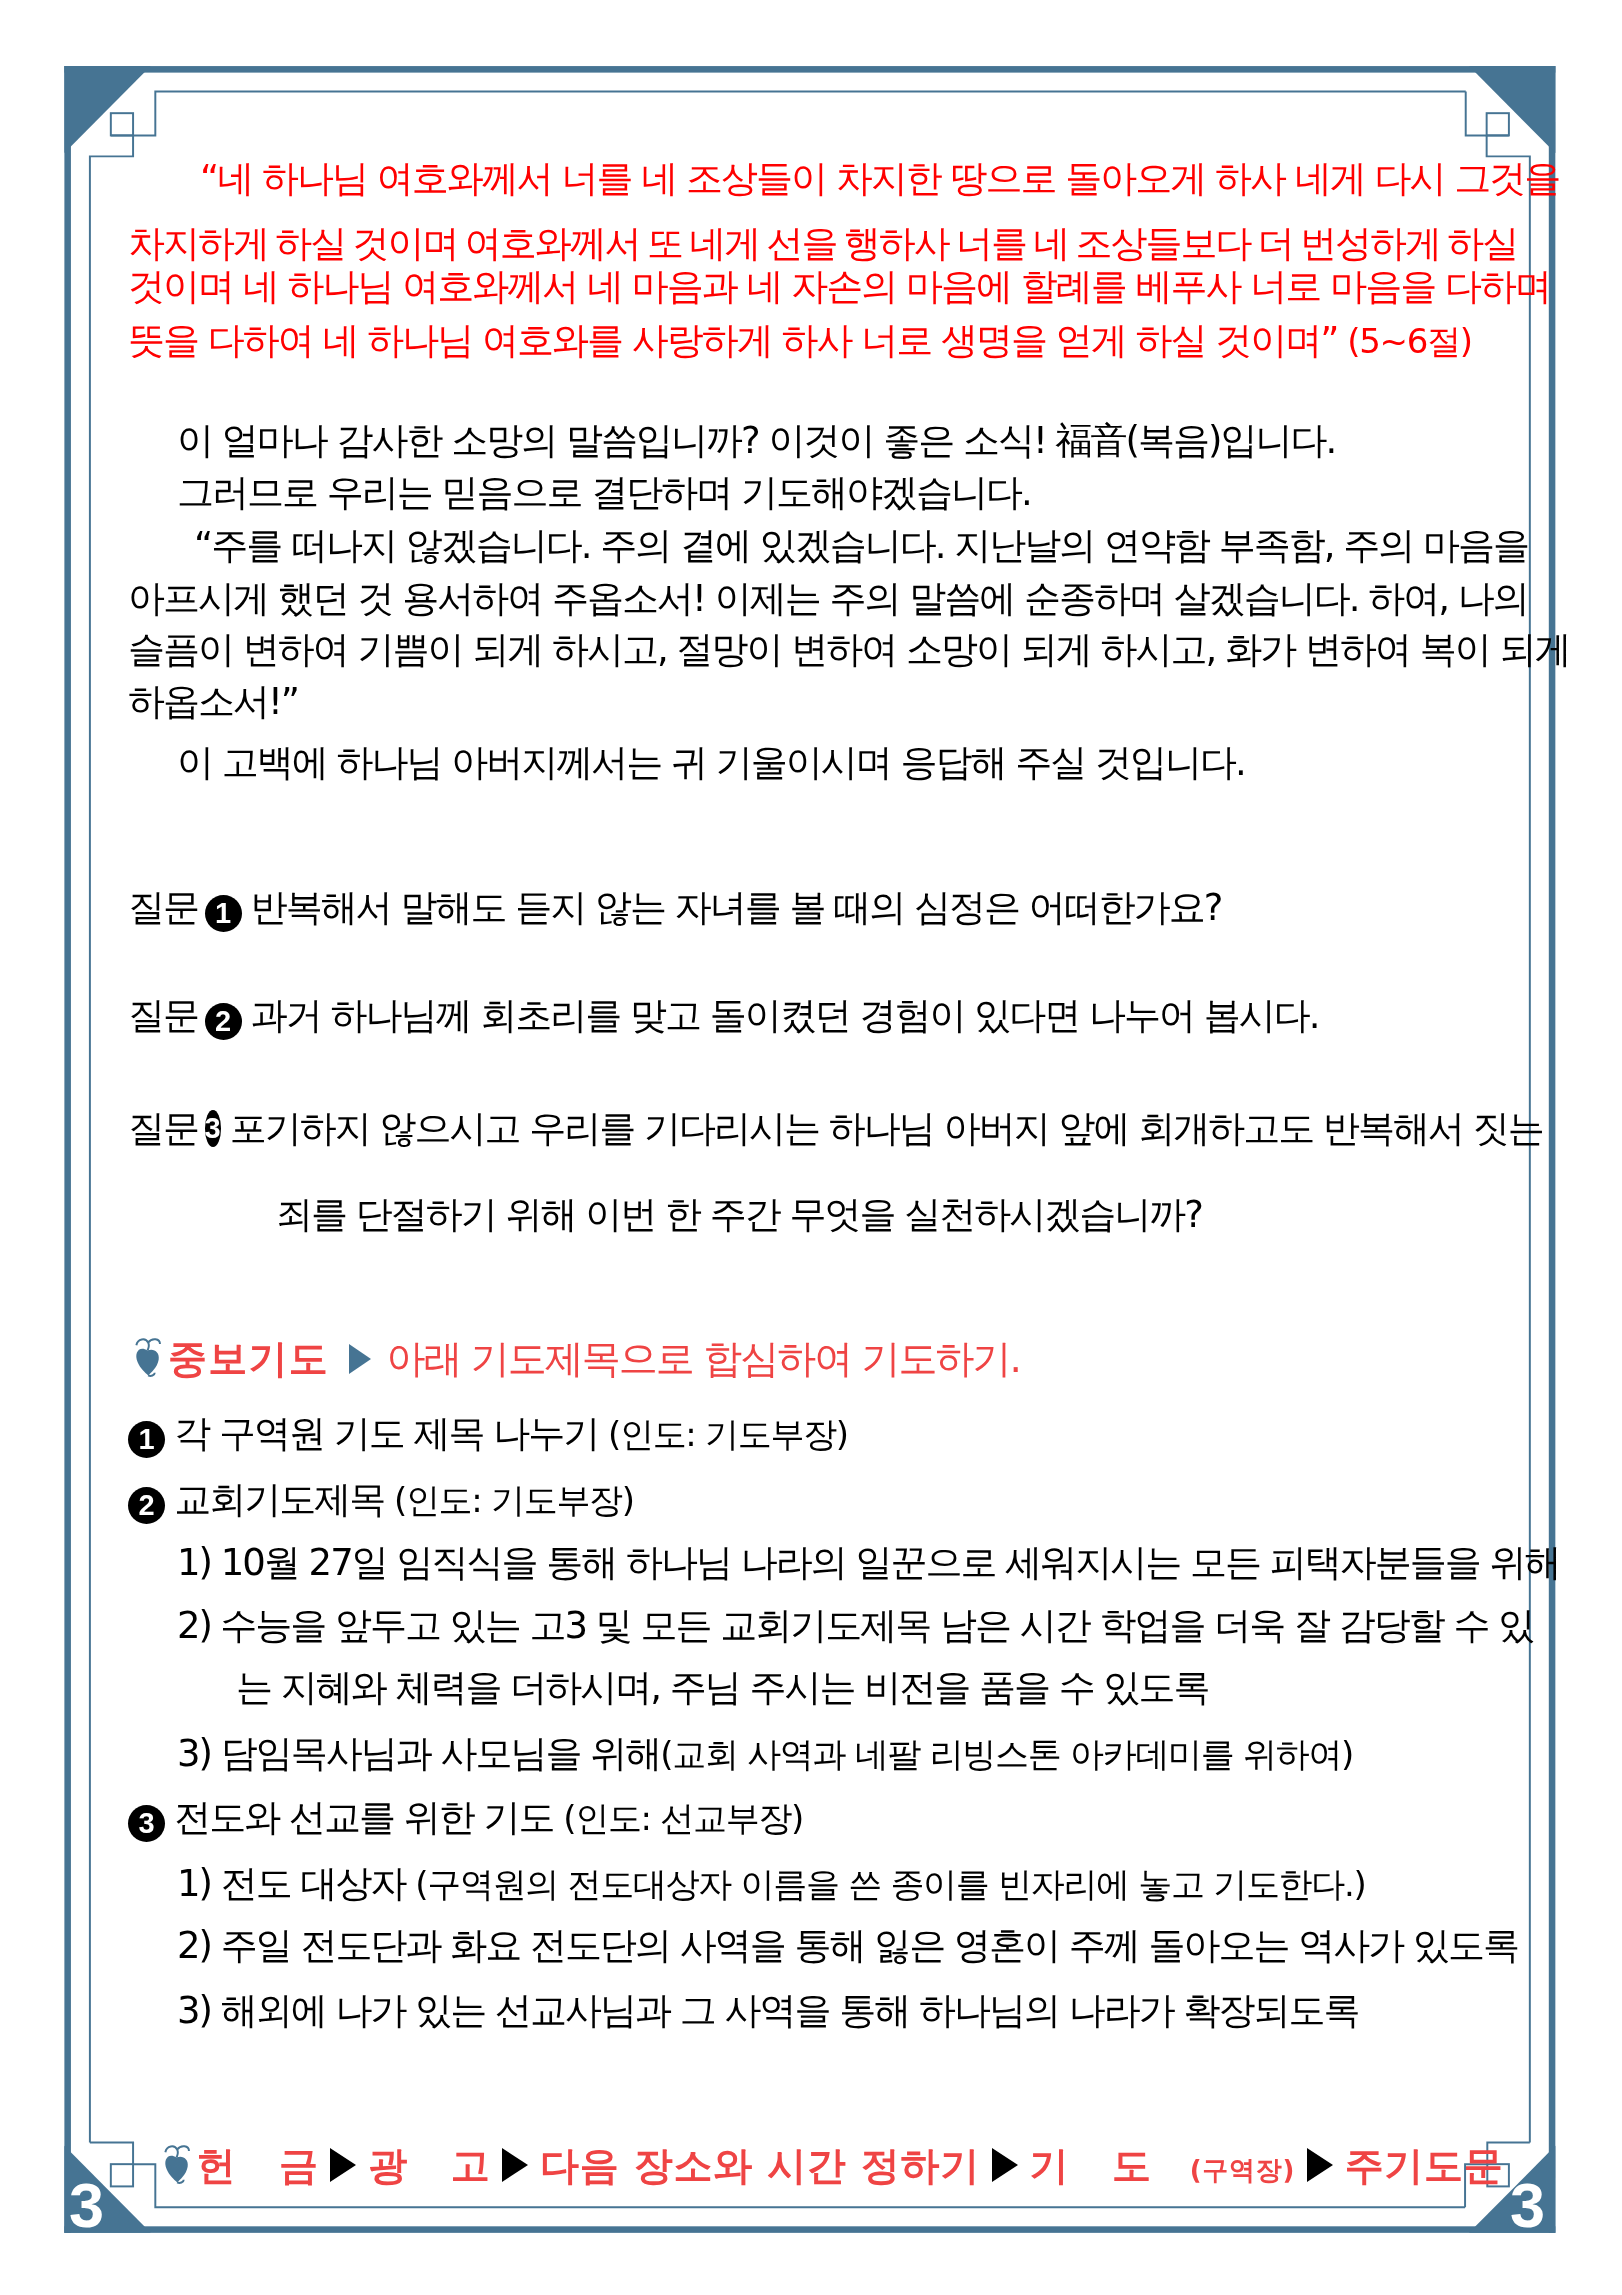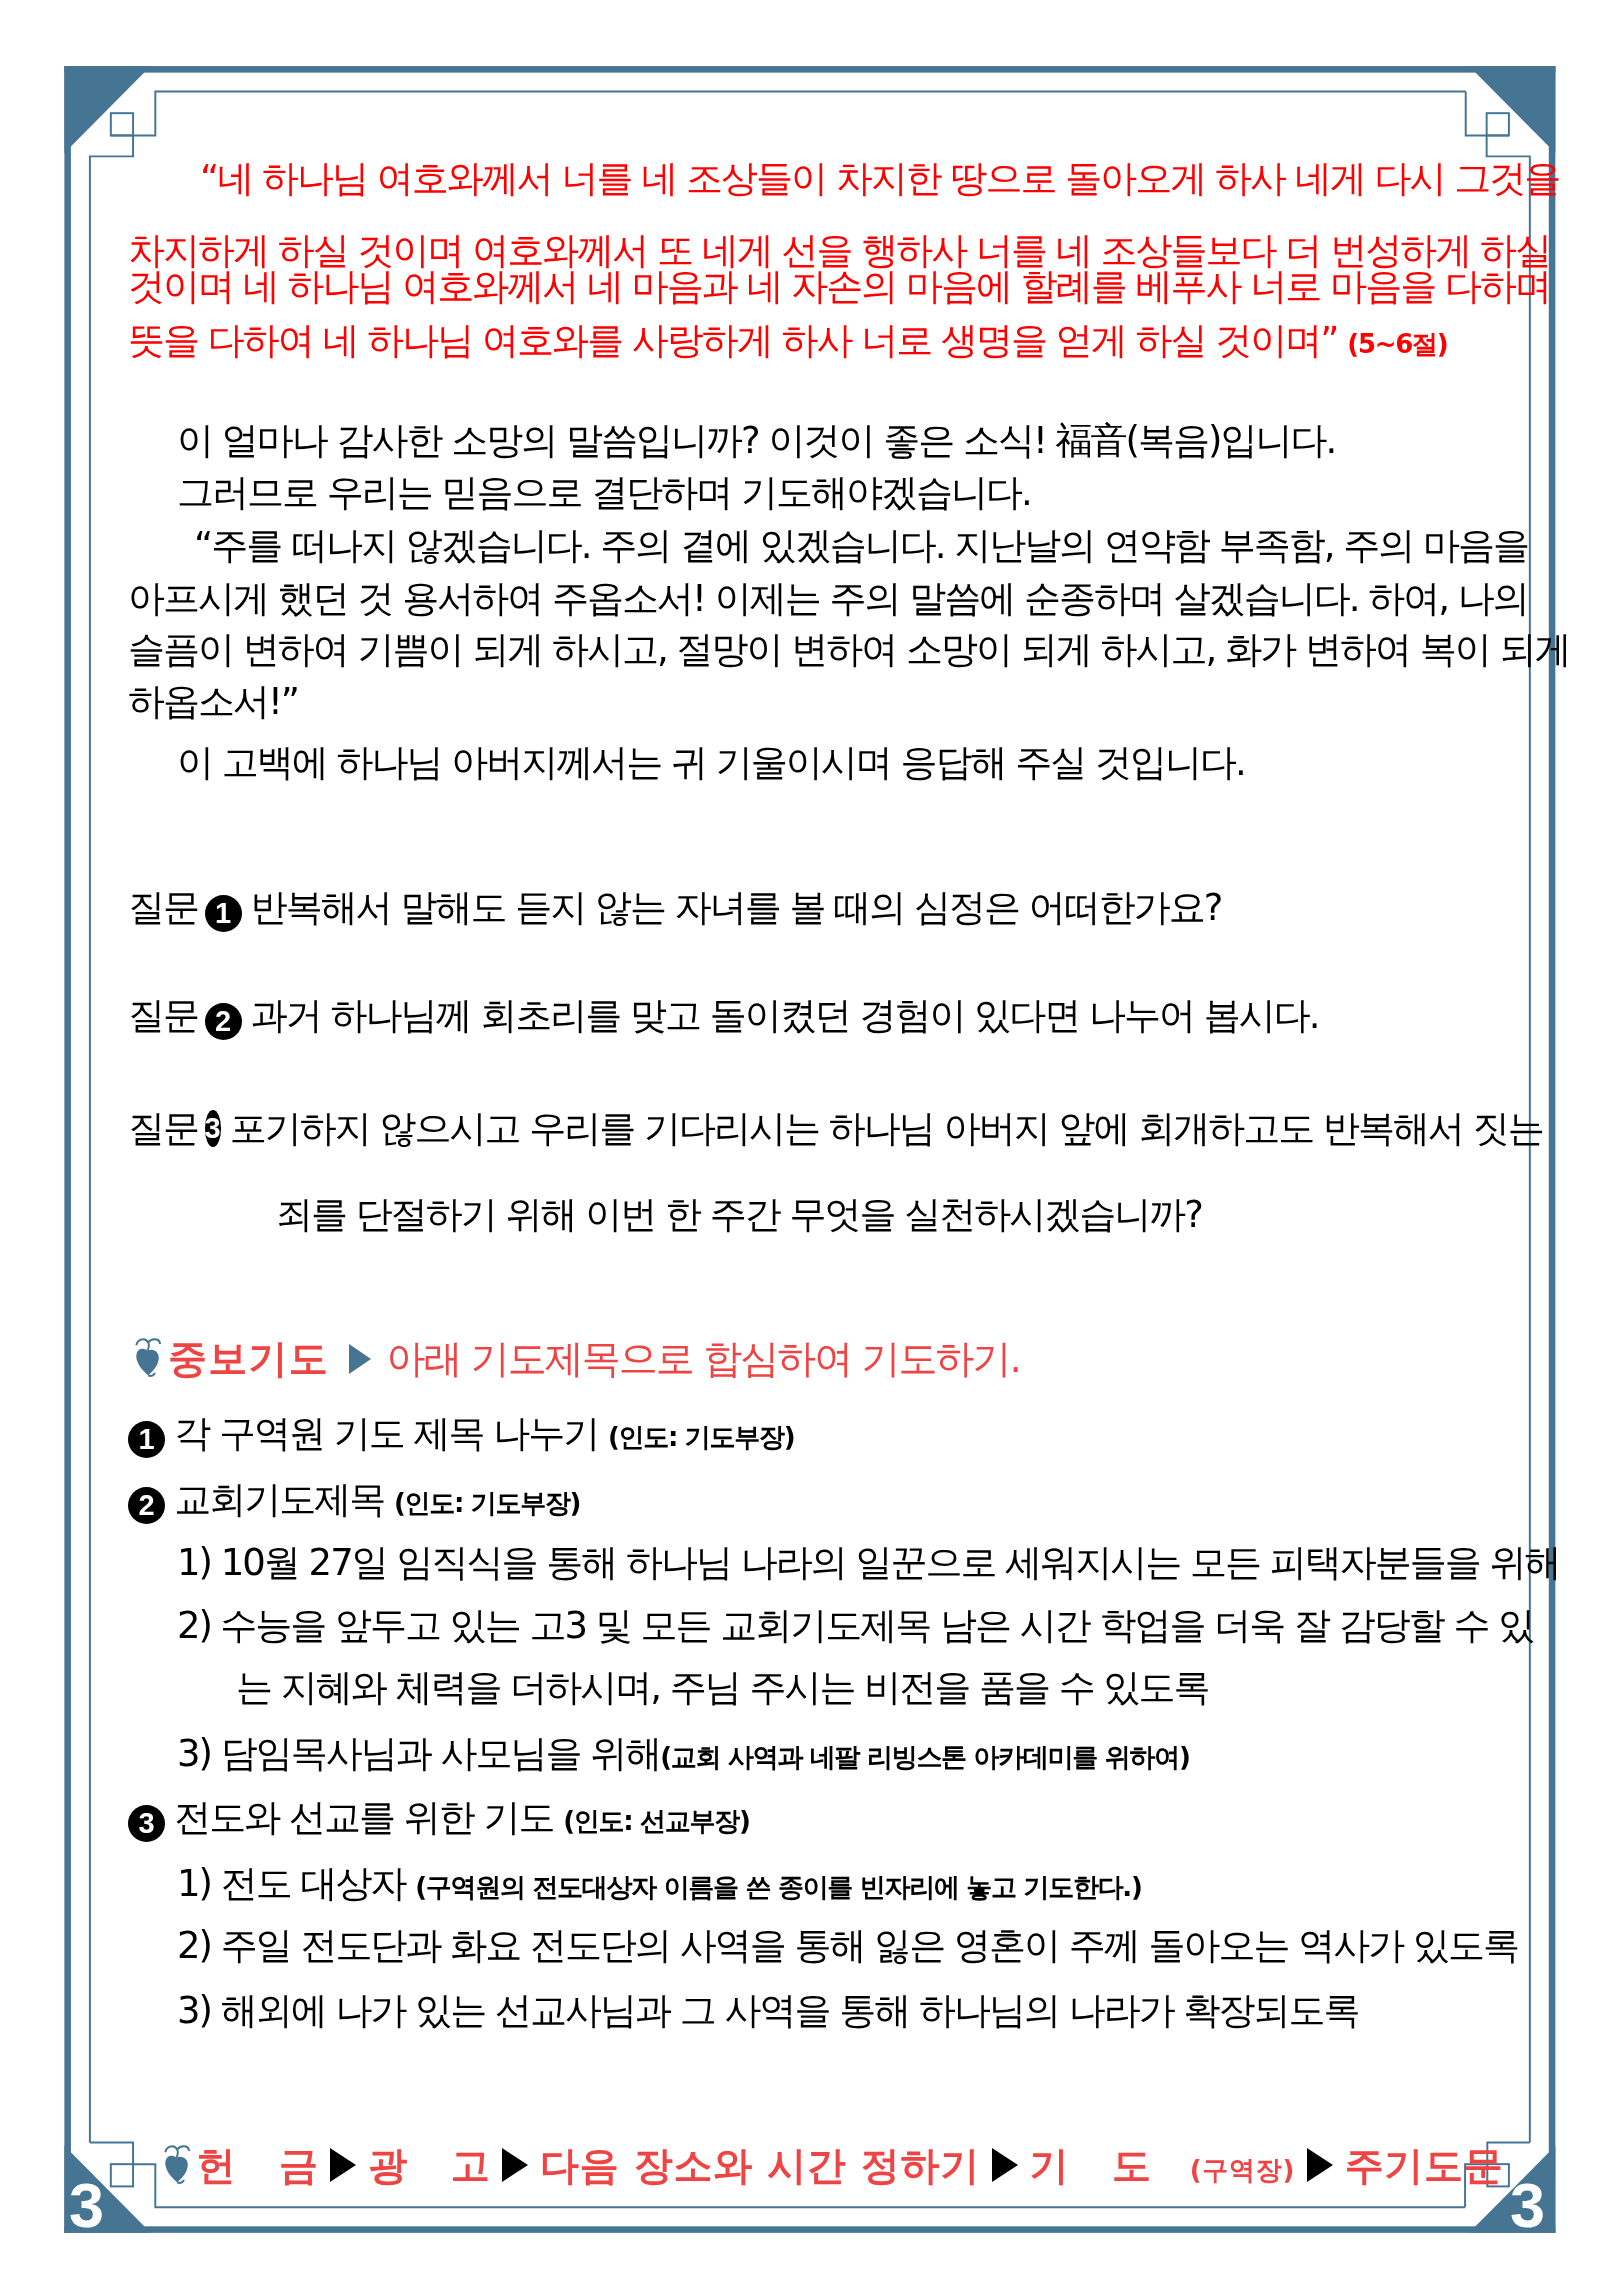--- a/index.html
+++ b/index.html
@@ -5,21 +5,21 @@
   html, body { margin:0; padding:0; background:#ffffff; }
   body { width:1623px; height:2295px; position:relative; overflow:hidden;
          font-family:"DejaVu Sans", "Liberation Sans", sans-serif; color:#000; }
   .frame-svg { position:absolute; left:0; top:0; width:1623px; height:2295px; }
   .page-num { position:absolute; color:#fff; font-family:"Liberation Sans", sans-serif;
               font-weight:bold; font-size:63px; line-height:1; }
   .line { position:absolute; white-space:nowrap; font-size:37px; line-height:1;
           letter-spacing:-2px; }
   .just { text-align:justify; text-align-last:justify; }
   .red { color:#ff0000; }
-  .small { font-size:26px; letter-spacing:-1.3px;font-weight:bold; }
+  .small { font-size:34px; letter-spacing:-1.3px; }
   .circ { display:inline-block; width:37px; height:37px; border-radius:50%;
           background:#000; color:#fff; font-family:"Liberation Sans", sans-serif; font-weight:bold;
           font-size:29px; line-height:37px; text-align:center; vertical-align:-2.6px;
           letter-spacing:0; margin:0 9.2px 0 6.5px; }
   .circ.first { margin-left:0; }
   .blue { color:#ef4444; }
   .header-title { font-weight:bold; letter-spacing:1.3px; }
   .tri { display:inline-block; width:0; height:0; border-top:15.7px solid transparent;
          border-bottom:15.7px solid transparent; border-left:22px solid #467493;
          vertical-align:-2.6px; margin:0 15.7px 0 19.6px; }
@@ -64,21 +64,21 @@
     <rect x="2273" y="3308" width="33" height="34"></rect>
     <polyline points="2239,3374 2239,3308 2273,3308"></polyline>
   </g>
 </svg>
 
 <div class="page-num" style="left:69px; top:2174px;">3</div>
 <div class="page-num" style="left:1510px; top:2174px;">3</div>
 
 <div>
   <div class="line red just" style="left:200px; top:160px; width:1299px;">“네 하나님 여호와께서 너를 네 조상들이 차지한 땅으로 돌아오게 하사 네게 다시 그것을</div>
-  <div class="line red just" style="left:128px; top:232px; width:1370px;">차지하게 하실 것이며 여호와께서 또 네게 선을 행하사 너를 네 조상들보다 더 번성하게 하실</div>
+  <div class="line red just" style="left:128px; top:225px; width:1370px;font-family:Liberation Serif, serif;">차지하게 하실 것이며 여호와께서 또 네게 선을 행하사 너를 네 조상들보다 더 번성하게 하실</div>
   <div class="line red just" style="left:128px; top:268px; width:1370px;">것이며 네 하나님 여호와께서 네 마음과 네 자손의 마음에 할례를 베푸사 너로 마음을 다하며</div>
   <div class="line red" style="left:128px; top:322px;">
     <span>뜻을 다하여 네 하나님 여호와를 사랑하게 하사 너로 생명을 얻게 하실 것이며”</span>
     <span class="small">(5~6절)</span>
   </div>
 </div>
 
 <div>
   <div class="line" style="left:177px; top:422px;">이 얼마나 감사한 소망의 말씀입니까? 이것이 좋은 소식! 福音(복음)입니다.</div>
   <div class="line" style="left:177px; top:474px;">그러므로 우리는 믿음으로 결단하며 기도해야겠습니다.</div>

